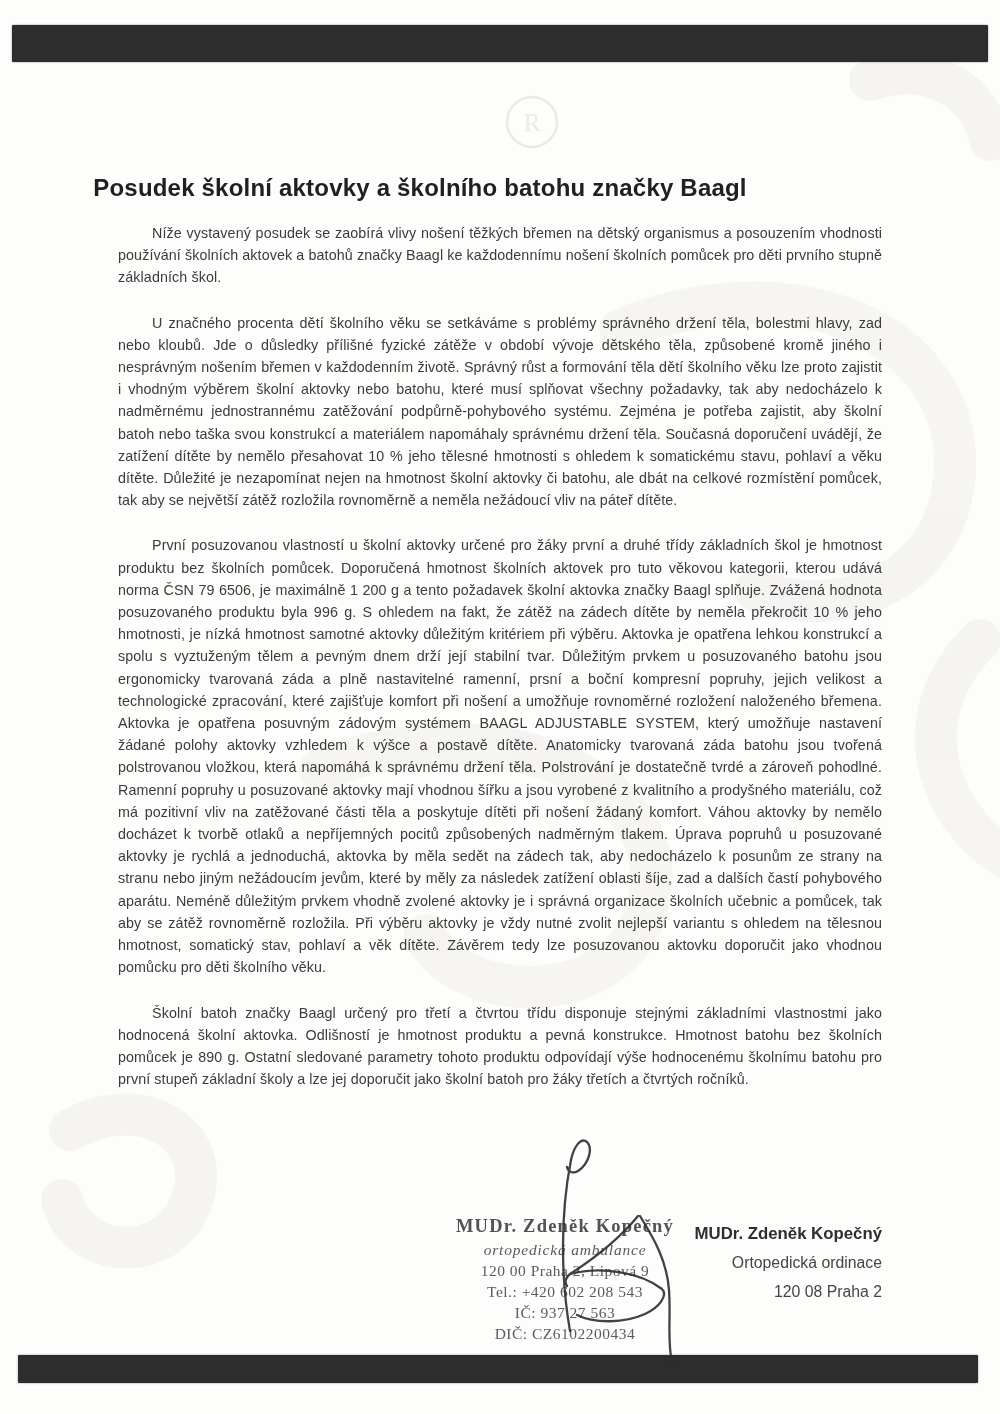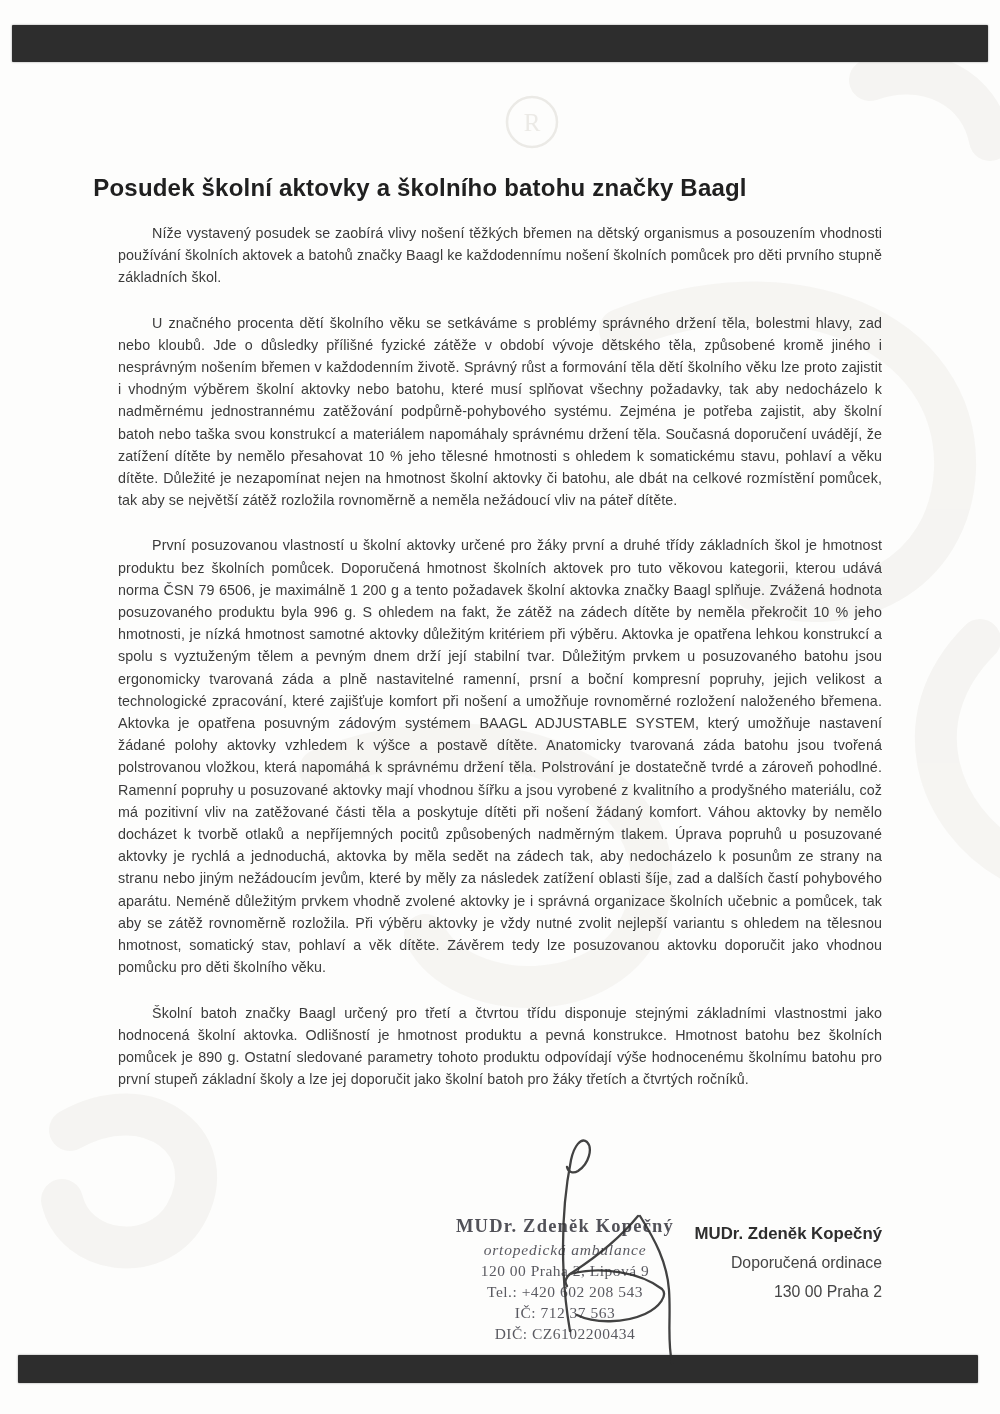--- a/index.html
+++ b/index.html
@@ -65,28 +65,28 @@
   <p>U značného procenta dětí školního věku se setkáváme s problémy správného držení těla, bolestmi hlavy, zad nebo kloubů. Jde o důsledky přílišné fyzické zátěže v období vývoje dětského těla, způsobené kromě jiného i nesprávným nošením břemen v každodenním životě. Správný růst a formování těla dětí školního věku lze proto zajistit i vhodným výběrem školní aktovky nebo batohu, které musí splňovat všechny požadavky, tak aby nedocházelo k nadměrnému jednostrannému zatěžování podpůrně-pohybového systému. Zejména je potřeba zajistit, aby školní batoh nebo taška svou konstrukcí a materiálem napomáhaly správnému držení těla. Současná doporučení uvádějí, že zatížení dítěte by nemělo přesahovat 10 % jeho tělesné hmotnosti s ohledem k somatickému stavu, pohlaví a věku dítěte. Důležité je nezapomínat nejen na hmotnost školní aktovky či batohu, ale dbát na celkové rozmístění pomůcek, tak aby se největší zátěž rozložila rovnoměrně a neměla nežádoucí vliv na páteř dítěte.</p>
   <p>První posuzovanou vlastností u školní aktovky určené pro žáky první a druhé třídy základních škol je hmotnost produktu bez školních pomůcek. Doporučená hmotnost školních aktovek pro tuto věkovou kategorii, kterou udává norma ČSN 79 6506, je maximálně 1 200 g a tento požadavek školní aktovka značky Baagl splňuje. Zvážená hodnota posuzovaného produktu byla 996 g. S ohledem na fakt, že zátěž na zádech dítěte by neměla překročit 10 % jeho hmotnosti, je nízká hmotnost samotné aktovky důležitým kritériem při výběru. Aktovka je opatřena lehkou konstrukcí a spolu s vyztuženým tělem a pevným dnem drží její stabilní tvar. Důležitým prvkem u posuzovaného batohu jsou ergonomicky tvarovaná záda a plně nastavitelné ramenní, prsní a boční kompresní popruhy, jejich velikost a technologické zpracování, které zajišťuje komfort při nošení a umožňuje rovnoměrné rozložení naloženého břemena. Aktovka je opatřena posuvným zádovým systémem BAAGL ADJUSTABLE SYSTEM, který umožňuje nastavení žádané polohy aktovky vzhledem k výšce a postavě dítěte. Anatomicky tvarovaná záda batohu jsou tvořená polstrovanou vložkou, která napomáhá k správnému držení těla. Polstrování je dostatečně tvrdé a zároveň pohodlné. Ramenní popruhy u posuzované aktovky mají vhodnou šířku a jsou vyrobené z kvalitního a prodyšného materiálu, což má pozitivní vliv na zatěžované části těla a poskytuje dítěti při nošení žádaný komfort. Váhou aktovky by nemělo docházet k tvorbě otlaků a nepříjemných pocitů způsobených nadměrným tlakem. Úprava popruhů u posuzované aktovky je rychlá a jednoduchá, aktovka by měla sedět na zádech tak, aby nedocházelo k posunům ze strany na stranu nebo jiným nežádoucím jevům, které by měly za následek zatížení oblasti šíje, zad a dalších častí pohybového aparátu. Neméně důležitým prvkem vhodně zvolené aktovky je i správná organizace školních učebnic a pomůcek, tak aby se zátěž rovnoměrně rozložila. Při výběru aktovky je vždy nutné zvolit nejlepší variantu s ohledem na tělesnou hmotnost, somatický stav, pohlaví a věk dítěte. Závěrem tedy lze posuzovanou aktovku doporučit jako vhodnou pomůcku pro děti školního věku.</p>
   <p>Školní batoh značky Baagl určený pro třetí a čtvrtou třídu disponuje stejnými základními vlastnostmi jako hodnocená školní aktovka. Odlišností je hmotnost produktu a pevná konstrukce. Hmotnost batohu bez školních pomůcek je 890 g. Ostatní sledované parametry tohoto produktu odpovídají výše hodnocenému školnímu batohu pro první stupeň základní školy a lze jej doporučit jako školní batoh pro žáky třetích a čtvrtých ročníků.</p>
 </div>
 
 <div class="stamp">
   <div class="stamp-name">MUDr. Zdeněk Kopečný</div>
   <div class="stamp-dept">ortopedická ambulance</div>
   <div class="stamp-line">120 00 Praha 2, Lipová 9</div>
   <div class="stamp-line">Tel.: +420 602 208 543</div>
-  <div class="stamp-line">IČ: 712 37 563</div>
+  <div class="stamp-line">IČ: 937 27 563</div>
   <div class="stamp-line">DIČ: CZ6102200434</div>
 </div>
 
 <div class="signatory">
   <div class="signatory-name">MUDr. Zdeněk Kopečný</div>
-  <div class="signatory-line">Doporučená ordinace</div>
-  <div class="signatory-line">130 00 Praha 2</div>
+  <div class="signatory-line">Ortopedická ordinace</div>
+  <div class="signatory-line">120 08 Praha 2</div>
 </div>
 
 <svg class="overlay" width="1000" height="1414" viewBox="0 0 1000 1414">
   <g fill="none" stroke="#2e2e2e" stroke-width="2.3" stroke-linecap="round" opacity="0.9">
     <path d="M 570,1331 C 561,1280 560,1215 571,1160 C 574,1146 581,1137 587,1142 C 593,1148 589,1164 578,1171 C 573,1174 568,1172 567,1167"></path>
     <path d="M 638,1216 C 620,1238 595,1258 570,1274 C 566,1277 564,1282 567,1286"></path>
     <path d="M 570,1274 C 600,1266 640,1272 662,1289 C 668,1295 660,1307 645,1314 C 625,1323 595,1324 577,1315"></path>
     <path d="M 640,1216 C 655,1240 667,1262 669,1290 C 671,1318 667,1340 672,1363"></path>
   </g>
 </svg>

